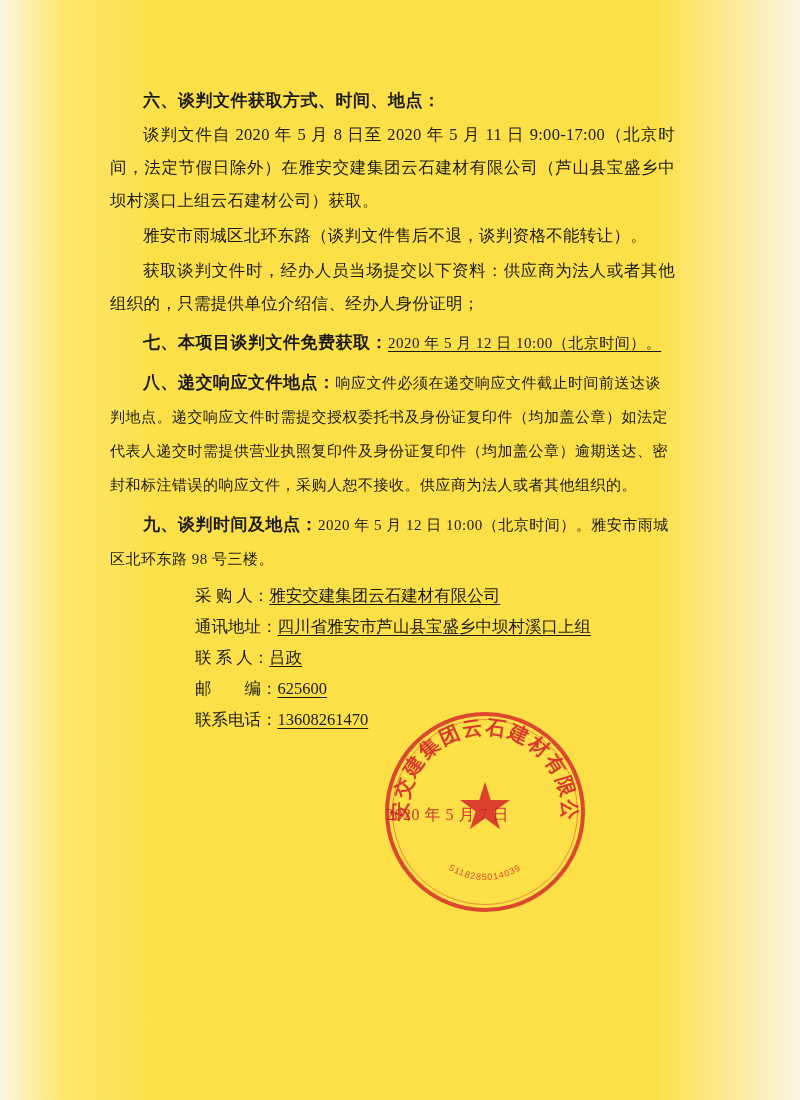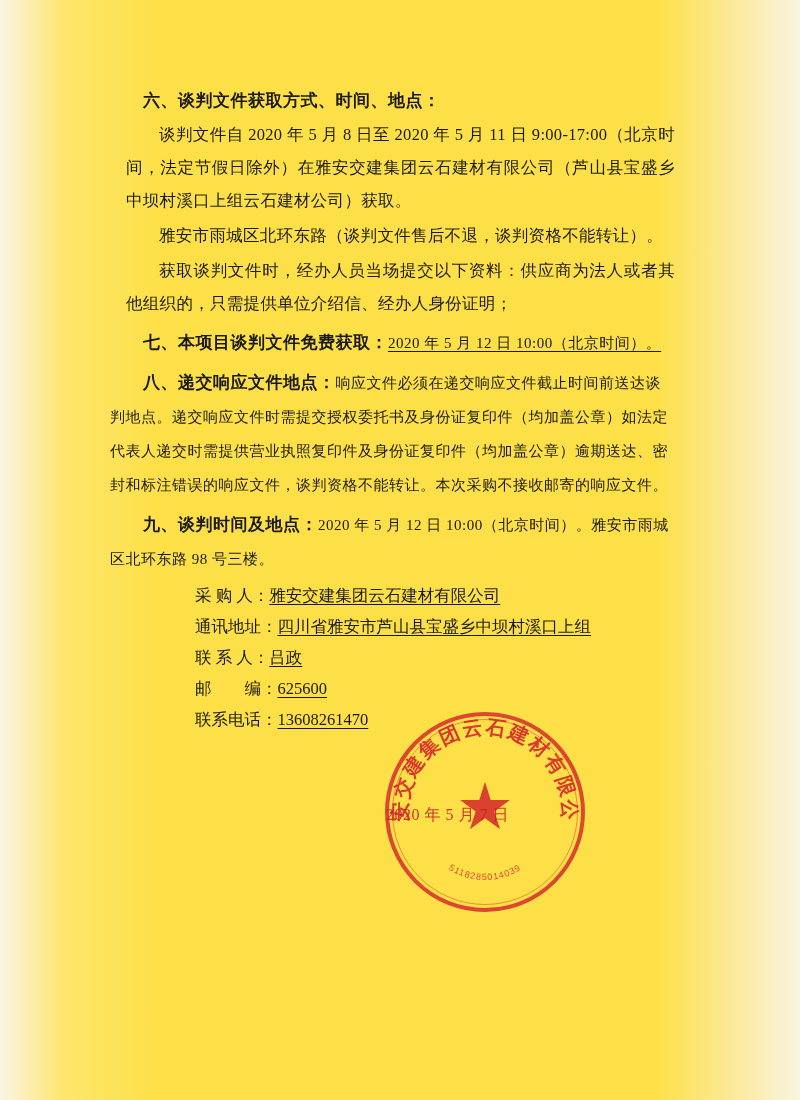--- a/index.html
+++ b/index.html
@@ -33,21 +33,21 @@
   .content {
     position: absolute;
     left: 110px;
     top: 78px;
     width: 565px;
   }
   .para {
     font-size: 16.5px;
     line-height: 33px;
     text-align: justify;
-    margin: 0 0 2px 16px;
+    margin: 0 0 2px 0;
     letter-spacing: 0.3px;
   }
   .indent2 {
     text-indent: 33px;
   }
   .heading {
     font-weight: bold;
     font-size: 17px;
     line-height: 34px;
     text-indent: 33px;
@@ -150,21 +150,21 @@
 
   <div class="content">
 
     <p class="heading">六、谈判文件获取方式、时间、地点：</p>
     <p class="para indent2">谈判文件自 2020 年 5 月 8 日至 2020 年 5 月 11 日 9:00-17:00（北京时间，法定节假日除外）在雅安交建集团云石建材有限公司（芦山县宝盛乡中坝村溪口上组云石建材公司）获取。</p>
     <p class="para indent2">雅安市雨城区北环东路（谈判文件售后不退，谈判资格不能转让）。</p>
     <p class="para indent2">获取谈判文件时，经办人员当场提交以下资料：供应商为法人或者其他组织的，只需提供单位介绍信、经办人身份证明；</p>
 
     <p class="heading"><span>七、本项目谈判文件免费获取：</span><span class="rest u">2020 年 5 月 12 日 10:00（北京时间）。</span></p>
 
-    <p class="heading"><span>八、递交响应文件地点：</span><span class="rest">响应文件必须在递交响应文件截止时间前送达谈判地点。递交响应文件时需提交授权委托书及身份证复印件（均加盖公章）如法定代表人递交时需提供营业执照复印件及身份证复印件（均加盖公章）逾期送达、密封和标注错误的响应文件，谈判资格不能转让。本次采购不接收邮寄的响应文件。</span></p>
+    <p class="heading"><span>八、递交响应文件地点：</span><span class="rest">响应文件必须在递交响应文件截止时间前送达谈判地点。递交响应文件时需提交授权委托书及身份证复印件（均加盖公章）如法定代表人递交时需提供营业执照复印件及身份证复印件（均加盖公章）逾期送达、密封和标注错误的响应文件，采购人恕不接收。供应商为法人或者其他组织的。</span></p>
 
     <p class="heading"><span>九、谈判时间及地点：</span><span class="rest">2020 年 5 月 12 日 10:00（北京时间）。雅安市雨城区北环东路 98 号三楼。</span></p>
 
 
     <div class="contact-block">
       <div class="contact-row">
         <span class="contact-label">采 购 人：</span><span class="contact-val">雅安交建集团云石建材有限公司</span>
       </div>
       <div class="contact-row">
         <span class="contact-label">通讯地址：</span><span class="contact-val">四川省雅安市芦山县宝盛乡中坝村溪口上组</span>

